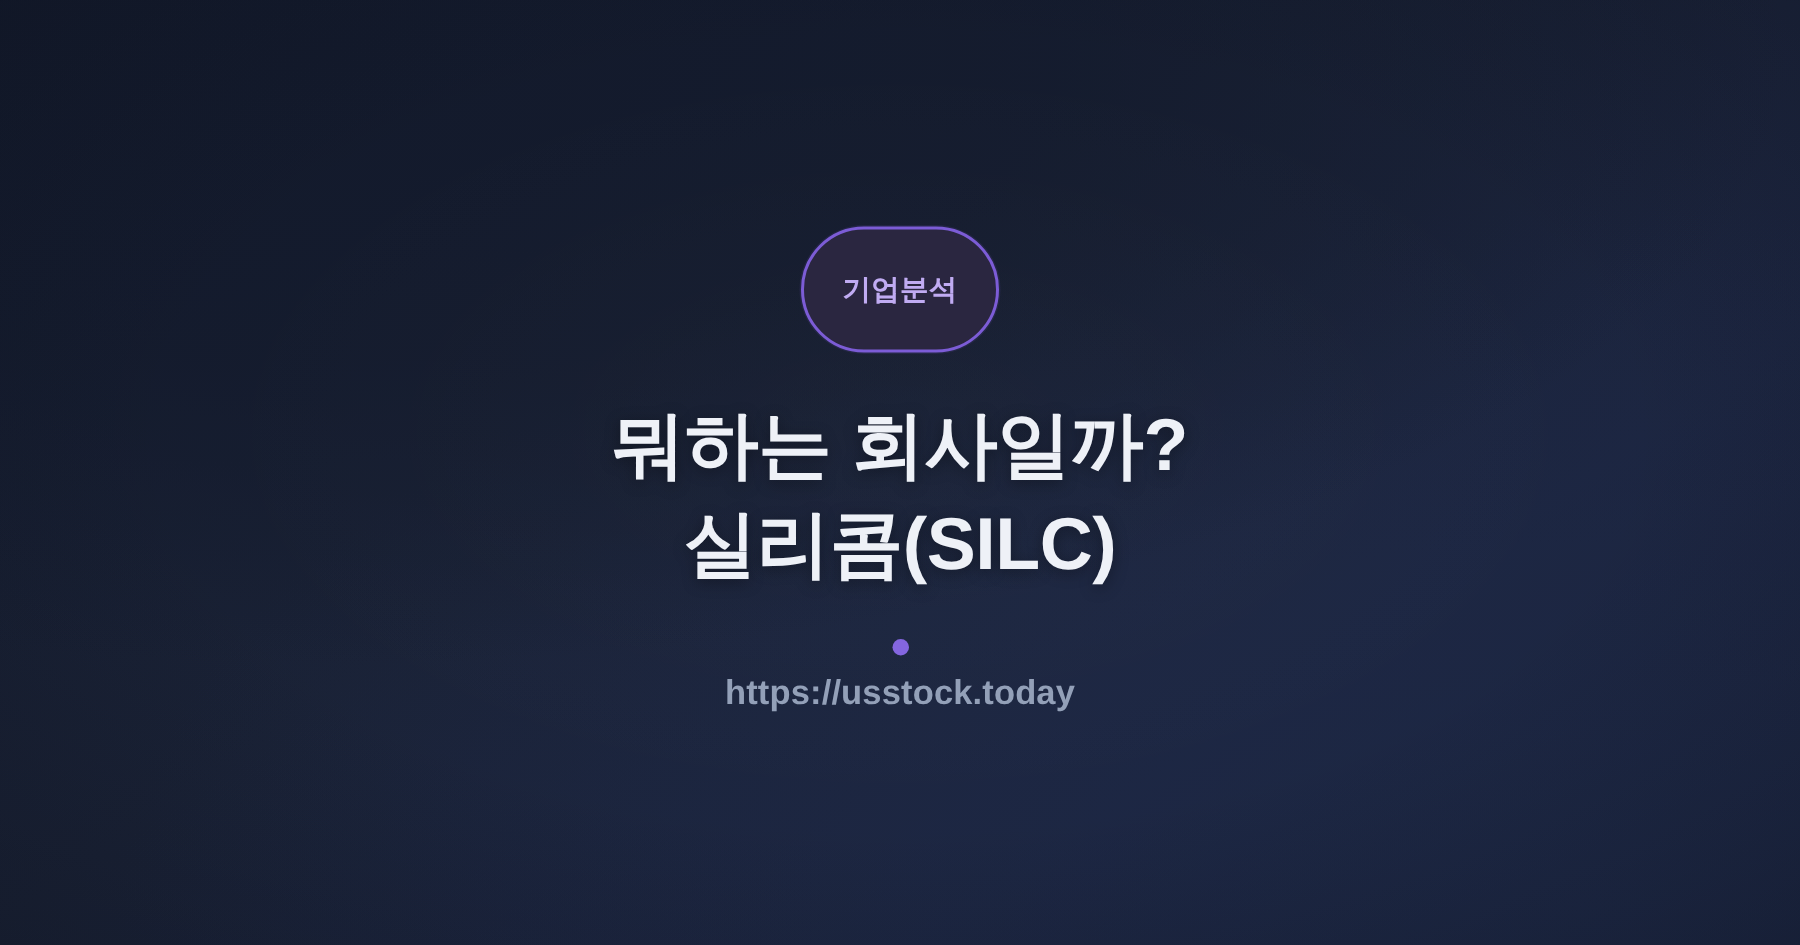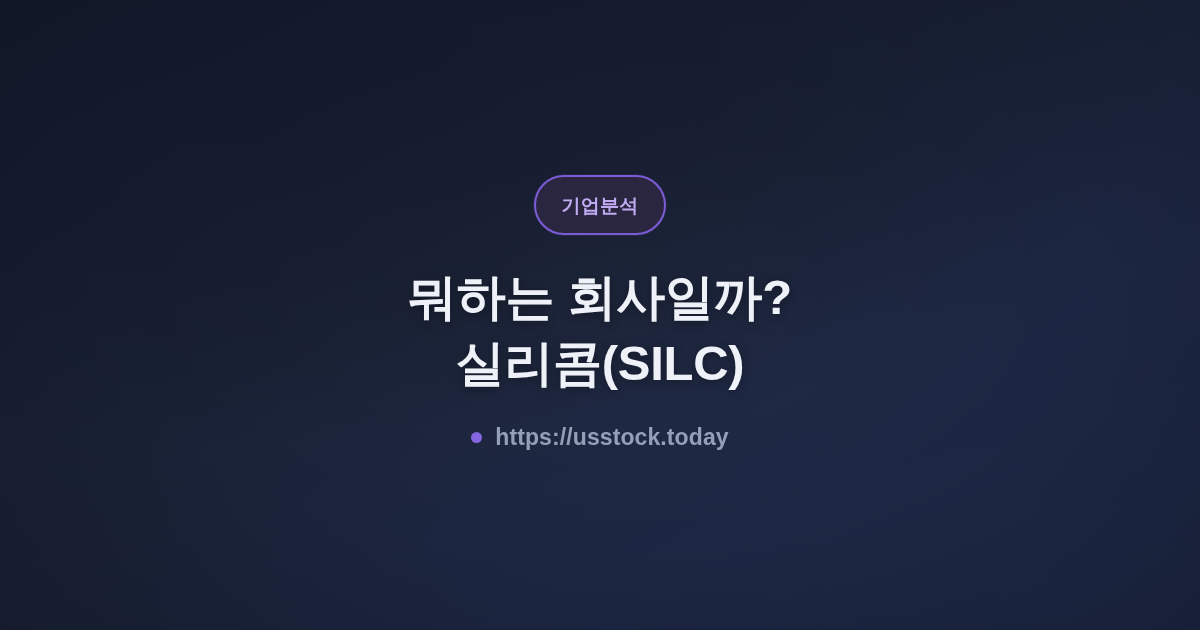--- a/index.html
+++ b/index.html
@@ -52,21 +52,21 @@
     padding: 0 60px;
     box-sizing: border-box;
     margin-top: -6px;
   }
 
   .badge {
     display: inline-flex;
     align-items: center;
     justify-content: center;
     height: 48px;
-    padding: 4px 26px;
+    padding: 16px 26px;
     border: 2px solid #7c5cd6;
     border-radius: 999px;
     background: #2a2640;
     color: #c0abf2;
     font-size: 19px;
     font-weight: 700;
     letter-spacing: 0.2px;
     line-height: 1;
     white-space: nowrap;
     box-shadow: 0 0 0 1px rgba(124,92,214,0.12);
@@ -87,20 +87,21 @@
     display: block;
     white-space: nowrap;
   }
 
   .url-row {
     display: flex;
     align-items: center;
     justify-content: center;
     gap: 13px;
     margin-top: 30px;
+    flex-direction: column;
   }
 
   .url-dot {
     width: 11px;
     height: 11px;
     border-radius: 50%;
     background: #8466e0;
     flex: 0 0 auto;
   }
 

